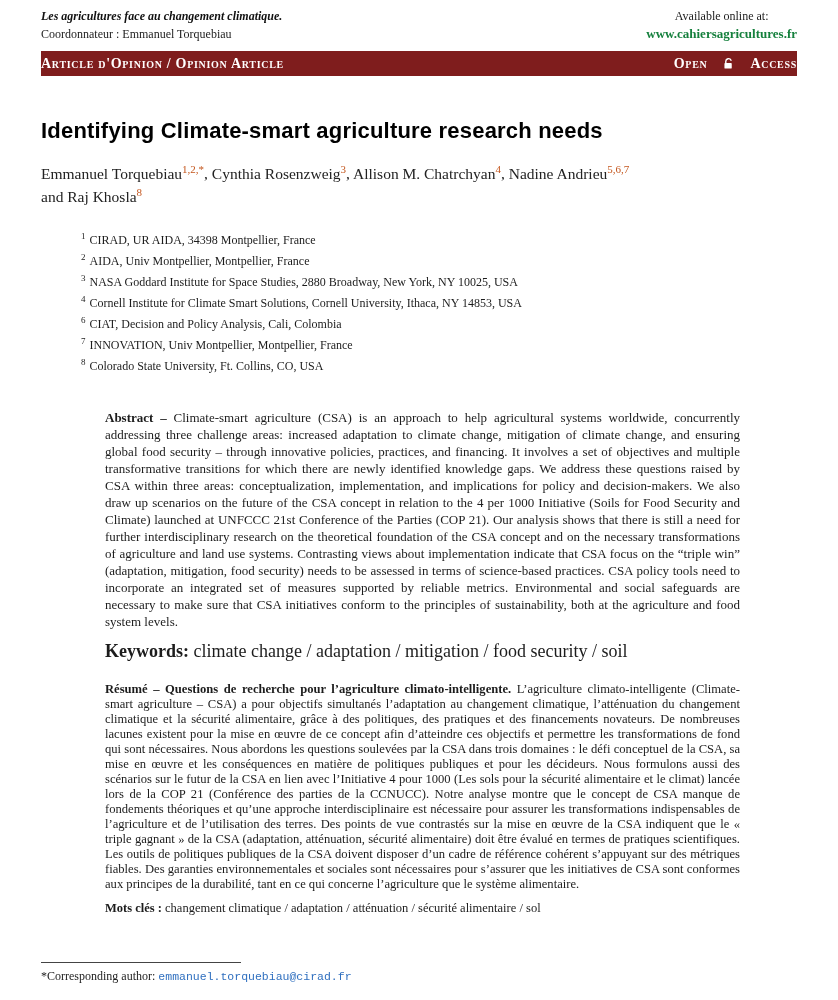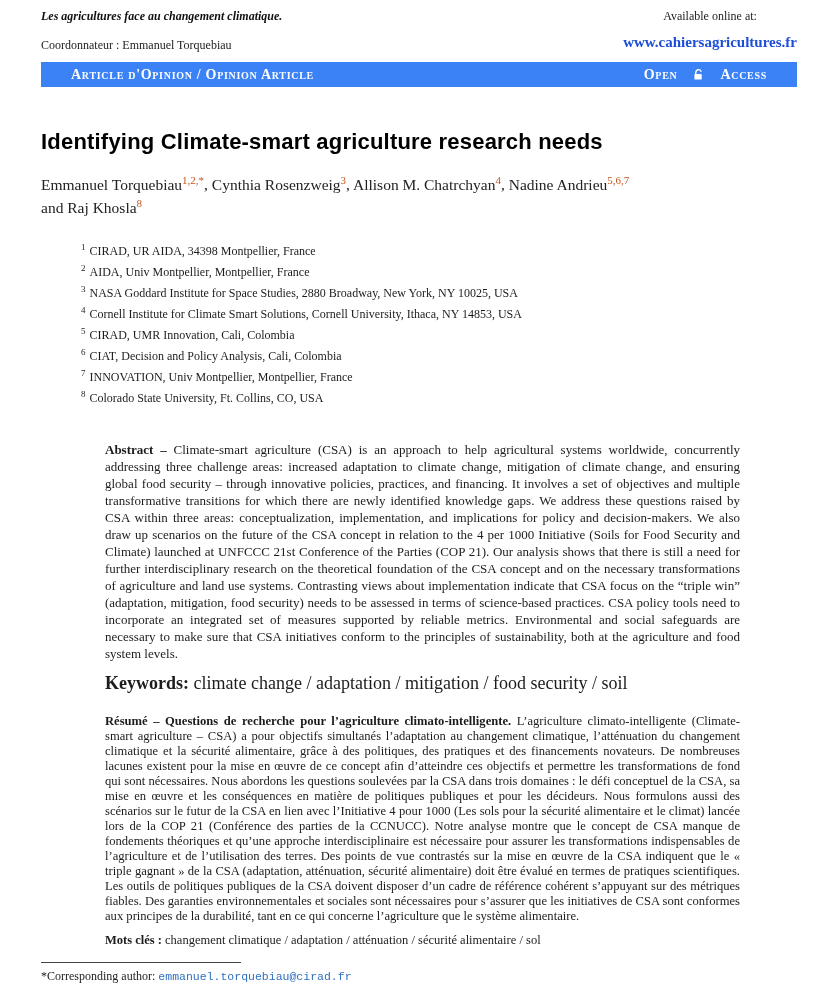--- a/index.html
+++ b/index.html
@@ -6,29 +6,29 @@
   html,body { background:#ffffff; }
   body {
     width:838px; height:1000px; overflow:hidden;
     font-family:"Liberation Serif", serif; color:#1c1c1c;
   }
   .page { width:838px; height:1000px; padding:9px 41px 16px 41px; display:flex; flex-direction:column; position:relative; }
 
   
   .top-header { display:flex; justify-content:space-between; align-items:flex-start;gap:40px; }
   .series-title { font-size:12px; font-weight:bold; font-style:italic; color:#111; }
-  .series-coord { font-size:12px; margin-top:14px; }
+  .series-coord { font-size:12px; margin-top:3px; }
   .top-right { text-align:center; font-size:12px; }
-  .site-link { display:block; margin-top:10px; color:#1d4ed8; font-weight:bold; font-size:15px; text-decoration:none; cursor:pointer; }
+  .site-link { display:block; margin-top:2px; color:#15803d; font-weight:bold; font-size:13px; text-decoration:none; cursor:pointer; }
 
   
   .banner {
-    margin-top:9px; background:#3b82f6; height:25px;
+    margin-top:9px; background:#7f1d1d; height:25px;
     display:flex; align-items:center; justify-content:space-between;
-    padding:0 30px; color:#ffffff;
+    padding:0 0; color:#ffffff;
     font-variant:small-caps; font-weight:bold; font-size:14px; letter-spacing:0.7px;
   }
   .banner-right { display:flex; align-items:center; gap:15px; }
   .lock-icon { display:inline-block; }
 
   
   .title { margin-top:42px; font-family:"Liberation Sans", sans-serif; font-size:22px; font-weight:bold; color:#000000; letter-spacing:0.2px; }
   .authors { margin-top:18px; font-size:15.5px; line-height:1.42; color:#222; max-width:760px; }
   .authors sup { color:#c4561d; font-size:11px; }
 
@@ -80,21 +80,20 @@
 
   <h1 class="title">Identifying Climate-smart agriculture research needs</h1>
 
   <p class="authors"><span>Emmanuel Torquebiau</span><sup>1,2,*</sup><span>, </span><span>Cynthia Rosenzweig</span><sup>3</sup><span>, </span><span>Allison M. Chatrchyan</span><sup>4</sup><span>, </span><span>Nadine Andrieu</span><sup>5,6,7</sup><br><span>and </span><span>Raj Khosla</span><sup>8</sup></p>
 
   <div class="affiliations">
     <div class="affil"><sup>1</sup><span>CIRAD, UR AIDA, 34398 Montpellier, France</span></div>
     <div class="affil"><sup>2</sup><span>AIDA, Univ Montpellier, Montpellier, France</span></div>
     <div class="affil"><sup>3</sup><span>NASA Goddard Institute for Space Studies, 2880 Broadway, New York, NY 10025, USA</span></div>
     <div class="affil"><sup>4</sup><span>Cornell Institute for Climate Smart Solutions, Cornell University, Ithaca, NY 14853, USA</span></div>
-    <div class="affil"><sup>5</sup><span>CIRAD, UMR Innovation, Cali, Colombia</span></div>
     <div class="affil"><sup>6</sup><span>CIAT, Decision and Policy Analysis, Cali, Colombia</span></div>
     <div class="affil"><sup>7</sup><span>INNOVATION, Univ Montpellier, Montpellier, France</span></div>
     <div class="affil"><sup>8</sup><span>Colorado State University, Ft. Collins, CO, USA</span></div>
   </div>
 
   <p class="abstract-block"><b>Abstract – </b><span>Climate-smart agriculture (CSA) is an approach to help agricultural systems worldwide, concurrently addressing three challenge areas: increased adaptation to climate change, mitigation of climate change, and ensuring global food security – through innovative policies, practices, and financing. It involves a set of objectives and multiple transformative transitions for which there are newly identified knowledge gaps. We address these questions raised by CSA within three areas: conceptualization, implementation, and implications for policy and decision-makers. We also draw up scenarios on the future of the CSA concept in relation to the 4 per 1000 Initiative (Soils for Food Security and Climate) launched at UNFCCC 21st Conference of the Parties (COP 21). Our analysis shows that there is still a need for further interdisciplinary research on the theoretical foundation of the CSA concept and on the necessary transformations of agriculture and land use systems. Contrasting views about implementation indicate that CSA focus on the “triple win” (adaptation, mitigation, food security) needs to be assessed in terms of science-based practices. CSA policy tools need to incorporate an integrated set of measures supported by reliable metrics. Environmental and social safeguards are necessary to make sure that CSA initiatives conform to the principles of sustainability, both at the agriculture and food system levels.</span></p>
 
   <p class="keywords"><b>Keywords: </b><span>climate change / adaptation / mitigation / food security / soil</span></p>
 
   <p class="resume-block"><b>Résumé – Questions de recherche pour l’agriculture climato-intelligente. </b><span>L’agriculture climato-intelligente (Climate-smart agriculture – CSA) a pour objectifs simultanés l’adaptation au changement climatique, l’atténuation du changement climatique et la sécurité alimentaire, grâce à des politiques, des pratiques et des financements novateurs. De nombreuses lacunes existent pour la mise en œuvre de ce concept afin d’atteindre ces objectifs et permettre les transformations de fond qui sont nécessaires. Nous abordons les questions soulevées par la CSA dans trois domaines : le défi conceptuel de la CSA, sa mise en œuvre et les conséquences en matière de politiques publiques et pour les décideurs. Nous formulons aussi des scénarios sur le futur de la CSA en lien avec l’Initiative 4 pour 1000 (Les sols pour la sécurité alimentaire et le climat) lancée lors de la COP 21 (Conférence des parties de la CCNUCC). Notre analyse montre que le concept de CSA manque de fondements théoriques et qu’une approche interdisciplinaire est nécessaire pour assurer les transformations indispensables de l’agriculture et de l’utilisation des terres. Des points de vue contrastés sur la mise en œuvre de la CSA indiquent que le « triple gagnant » de la CSA (adaptation, atténuation, sécurité alimentaire) doit être évalué en termes de pratiques scientifiques. Les outils de politiques publiques de la CSA doivent disposer d’un cadre de référence cohérent s’appuyant sur des métriques fiables. Des garanties environnementales et sociales sont nécessaires pour s’assurer que les initiatives de CSA sont conformes aux principes de la durabilité, tant en ce qui concerne l’agriculture que le système alimentaire.</span></p>

